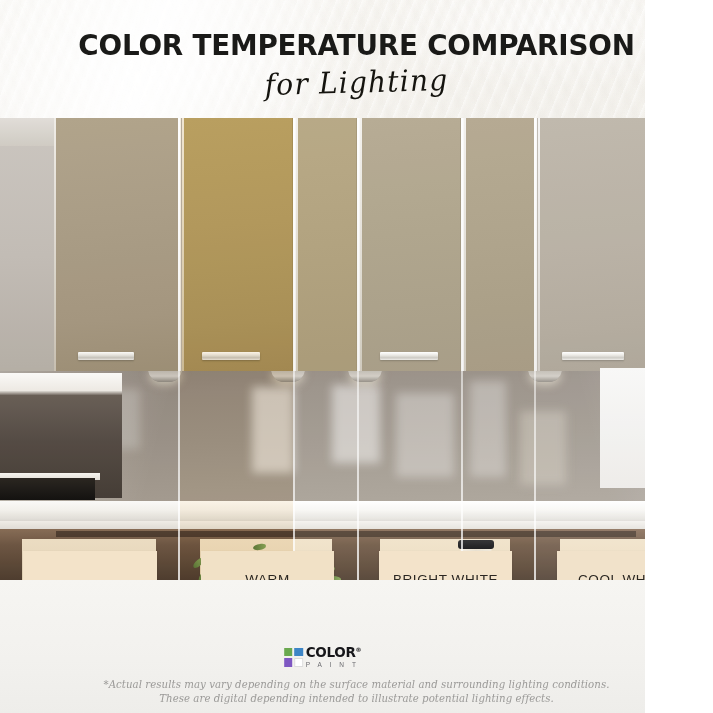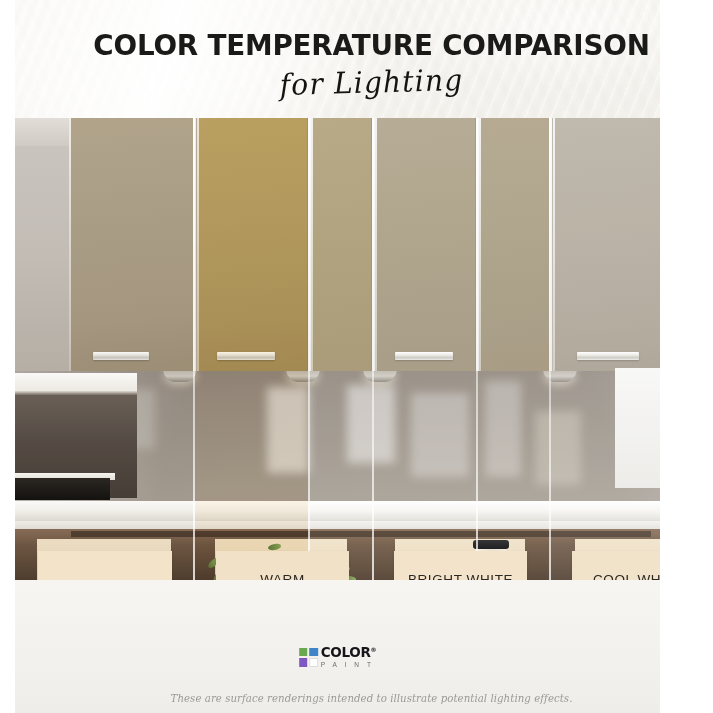--- a/index.html
+++ b/index.html
@@ -10,21 +10,20 @@
     overflow:hidden;
     position:relative;
   }
 
   
   #card {
     position:relative;
     width:645px; height:713px;
     background:#fdfcfa;
     overflow:hidden;
-    margin-left:15px;
   }
 
   
   #header {
     position:absolute; left:0; top:0;
     width:713px; height:118px;
     background:
       radial-gradient(ellipse 330px 130px at 22% 58%, rgba(255,255,255,.95) 0%, rgba(250,249,246,0) 70%),
       radial-gradient(ellipse 260px 90px at 78% 20%, rgba(255,255,255,.8) 0%, rgba(250,249,246,0) 72%),
       linear-gradient(170deg,#fbfaf7 0%,#f7f5f1 45%,#f3f1ec 100%);
@@ -487,15 +486,16 @@
       <i style="background:#3d85c6;"></i>
       <i style="background:#7e57c2;"></i>
       <i style="background:#ffffff; border:1px solid #dcdcdc;"></i>
     </div>
     <div class="logo-words">
       <span class="logo-beyond"><span>COLOR</span><sup>®</sup></span>
       <span class="logo-paint">P A I N T</span>
     </div>
   </div>
 
-  <div class="disclaimer" id="disc2">These are surface renderings intended to illustrate potential lighting effects.</div>
+  <div class="disclaimer" id="disc1">*Actual results may vary depending on the surface material and surrounding lighting conditions.</div>
+  <div class="disclaimer" id="disc2">These are digital depending intended to illustrate potential lighting effects.</div>
 
 </div>
 
 </body></html>

